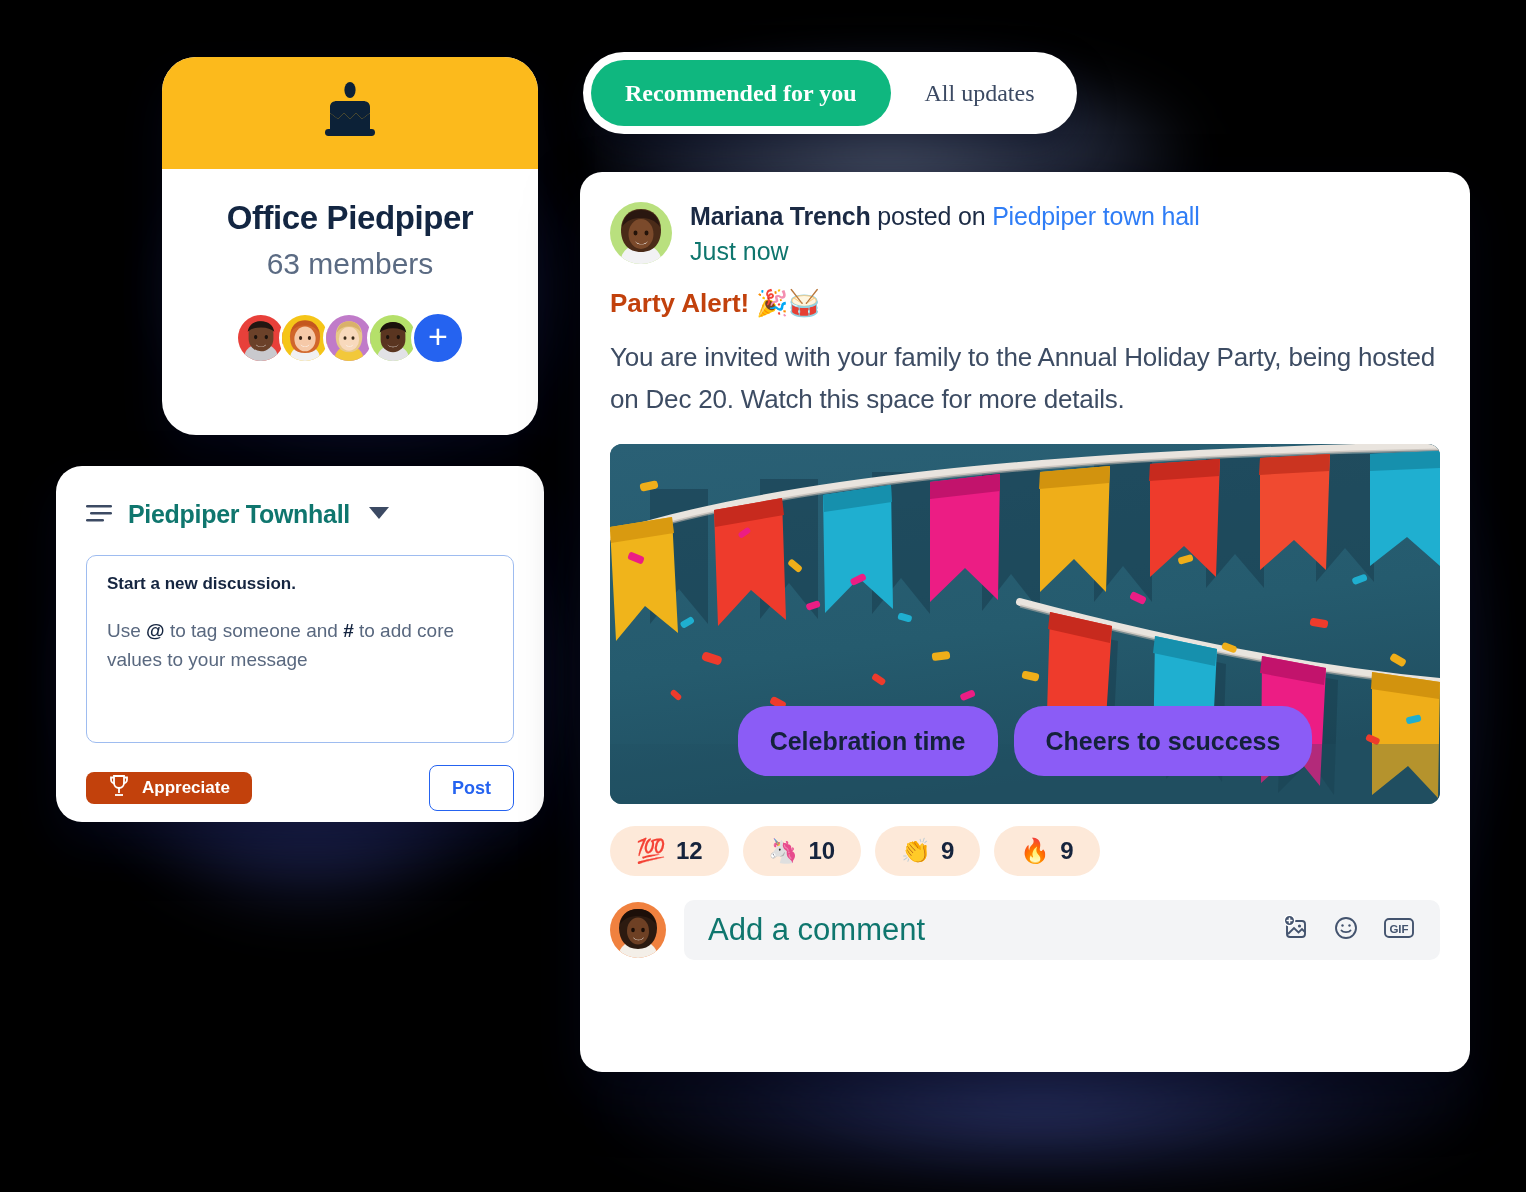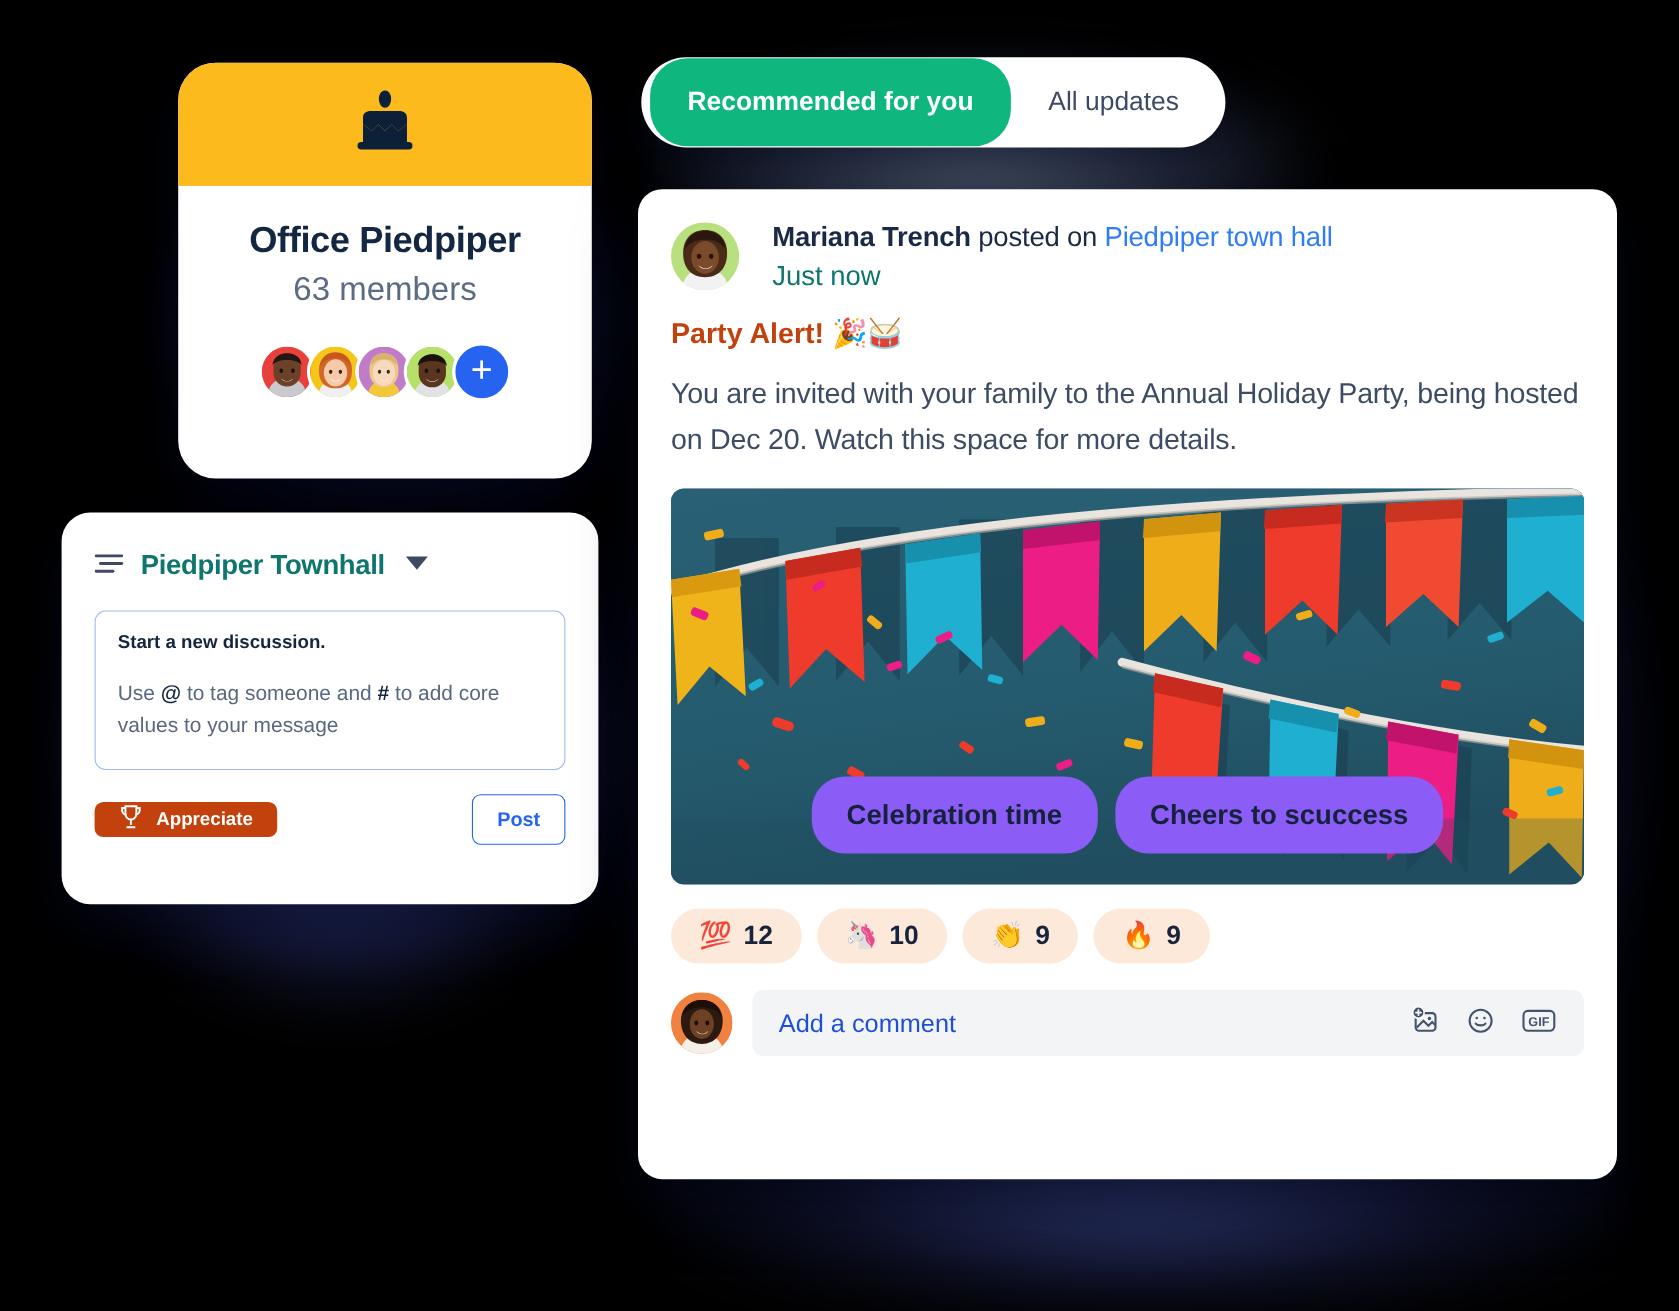--- a/index.html
+++ b/index.html
@@ -76,21 +76,21 @@
     padding: 34px 30px 0;
   }
   .th-header { display: flex; align-items: center; gap: 14px; }
   .list-icon { display: block; }
   .th-title {
     font-size: 25px; font-weight: bold; color: #0f766e; letter-spacing: -.3px;
   }
   .caret { margin-left: 4px; display: block; }
   .composer {
     margin-top: 26px; border: 1px solid #9ebcf0; border-radius: 10px;
-    padding: 18px 20px 22px; height: 145px;
+    padding: 18px 20px 22px; height: 188px;
   }
   .composer-title {
     font-size: 17px; font-weight: bold; color: #152540;
   }
   .composer-hint {
     margin-top: 22px; font-size: 19px; line-height: 1.55; color: #59687f;
   }
   .composer-hint b { color: #152540; font-weight: bold; }
   .th-actions {
     margin-top: 22px; display: flex; align-items: center; justify-content: space-between;
@@ -107,35 +107,35 @@
   }
 
   
   .tabbar {
     position: absolute; left: 583px; top: 52px;
     background: #fff; border-radius: 42px; height: 82px;
     display: flex; align-items: center; padding: 0 8px 0 8px;
     box-shadow: 0 16px 38px rgba(6,10,34,.45);
   }
   .tab {
-    height: 80px; display: flex; align-items: center; justify-content: center;
-    border-radius: 34px; font-size: 24px; cursor: pointer; padding: 0 34px;
+    height: 66px; display: flex; align-items: center; justify-content: center;
+    border-radius: 34px; font-size: 24px; cursor: pointer; padding: 0 34px; font-family: Liberation Serif, serif;
   }
   .tab-active { background: #0FB77F; color: #fff; font-weight: bold; }
   .tab-inactive { color: #3c4a63; font-weight: 400; }
 
   
   .post-card {
     position: absolute; left: 580px; top: 172px;
     width: 890px; height: 900px;
     background: #fff; border-radius: 22px;
     box-shadow: 0 24px 52px rgba(6,10,34,.5);
     padding: 30px 30px 0;
   }
-  .post-head { display: flex; align-items: flex-start; gap: 30px; }
+  .post-head { display: flex; align-items: flex-start; gap: 18px; }
   .post-avatar {
     width: 62px; height: 62px; border-radius: 50%; overflow: hidden; flex: none;
   }
   .post-avatar svg { display:block; width:100%; height:100%; }
   .post-meta-line { font-size: 25px; color: #1b2a44; letter-spacing: -.2px; }
   .post-meta-line .author { font-weight: bold; }
   .post-meta-line .channel { color: #2f7df6; }
   .post-time { font-size: 25px; color: #0f766e; margin-top: 6px; }
   .post-title {
     margin-top: 22px; font-size: 26px; font-weight: bold; color: #c2410c;
@@ -175,21 +175,21 @@
   
   .comment-row {
     display: flex; align-items: center; gap: 18px; margin-top: 24px;
   }
   .comment-avatar { width: 56px; height: 56px; border-radius: 50%; overflow: hidden; flex: none; }
   .comment-avatar svg { display:block; width:100%; height:100%; }
   .comment-field {
     flex: 1; height: 60px; background: #F3F4F6; border-radius: 10px;
     display: flex; align-items: center; padding: 0 24px;
   }
-  .comment-placeholder { flex: 1; font-size: 23px; color: #1d4ed8; }
+  .comment-placeholder { flex: 1; font-size: 31px; color: #0f766e; }
   .comment-icons { display: flex; align-items: center; gap: 22px; }
   .cicon { cursor: pointer; display: block; }
 </style>
 </head>
 <body>
 
 <div class="stage">
 
   <div class="glow glow-left"></div>
   <div class="glow glow-left2"></div>

